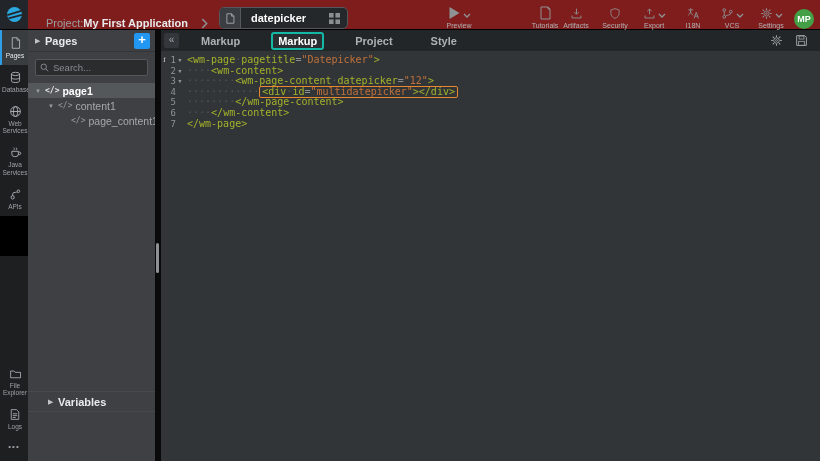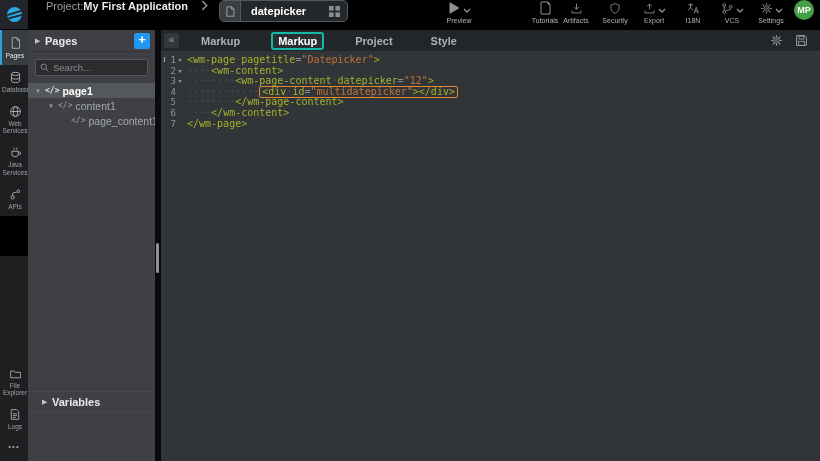--- a/index.html
+++ b/index.html
@@ -1,22 +1,22 @@
 <!DOCTYPE html>
 <html><head>
 <meta charset="utf-8">
 <style>
   * { margin:0; padding:0; box-sizing:border-box; }
   html,body { width:820px; height:461px; overflow:hidden; background:#323537;
     font-family:"Liberation Sans",sans-serif; -webkit-font-smoothing:antialiased; }
   svg { display:block; }
 
   
-  .topbar { position:absolute; top:0; left:0; right:0; height:30px; background:#000000;
-    border-bottom:1px solid #000; display:flex; align-items:flex-start; }
+  .topbar { position:absolute; top:0; left:0; right:0; height:30px; background:#7f1d1d;
+    border-bottom:1px solid #000; display:flex; align-items:flex-end; }
   .logo-box { width:28px; height:29px; background:#22262b; display:flex; align-items:center; justify-content:center; }
   .project { margin-left:18px; font-size:11px; white-space:nowrap; }
   .project .plbl { color:#9a9da0; }
   .project .pname { color:#e8eaec; font-weight:bold; }
   .crumb-chev { margin-left:12px; color:#8a8d90; }
   .page-tab { margin-left:10px; height:22px; display:flex; align-items:center; background:#25282b;
     border:1px solid #55585c; border-radius:5px; overflow:hidden; }
   .page-tab .doc-box { width:21px; height:22px; background:#3a3e42; border-right:1px solid #55585c;
     display:flex; align-items:center; justify-content:center; color:#b6b9bc; }
   .page-tab .ptab-lbl { color:#fff; font-weight:bold; font-size:11px; padding:0 16px 0 10px; }
@@ -56,21 +56,21 @@
   .search-wrap input { background:transparent; border:none; outline:none; color:#cfd2d4;
     font-size:9.5px; width:100%; font-family:"Liberation Sans",sans-serif; }
   .search-wrap input::placeholder { color:#8a8d90; }
   .search-ic { color:#8a8d90; flex:none; }
   .tree { margin-top:2px; }
   .tree-row { height:15px; display:flex; align-items:center; font-size:10.5px; color:#a6a9ac; gap:3px; }
   .tree-row .tcaret { font-size:6px; color:#9a9da0; width:8px; text-align:center; flex:none; }
   .tree-row .node-ic { font-family:"DejaVu Sans Mono",monospace; font-size:8px; opacity:.85; }
   .tree-row.selected { background:#55585b; color:#fff; font-weight:bold; }
   .variables-row { position:absolute; left:0; right:0; bottom:49px; height:21px;
-    border-top:1px solid #47494c; border-bottom:1px solid #47494c; display:flex; align-items:center; padding:0 14px; }
+    border-top:1px solid #47494c; border-bottom:1px solid #47494c; display:flex; align-items:center; padding:0 20px; }
 
   
   .vdivider { position:absolute; top:30px; left:155px; width:6px; bottom:0; background:#0a0a0a; }
   .vdivider .handle { position:absolute; top:213px; left:1px; width:3px; height:30px;
     background:#8f9294; border-radius:2px; }
 
   
   .main { position:absolute; top:30px; left:161px; right:0; bottom:0; background:#323537; }
   .tabbar { height:21px; background:#232628; display:flex; align-items:center; }
   .collapse-btn { width:15px; height:15px; margin-left:3px; background:#33363a; border-radius:2px;

